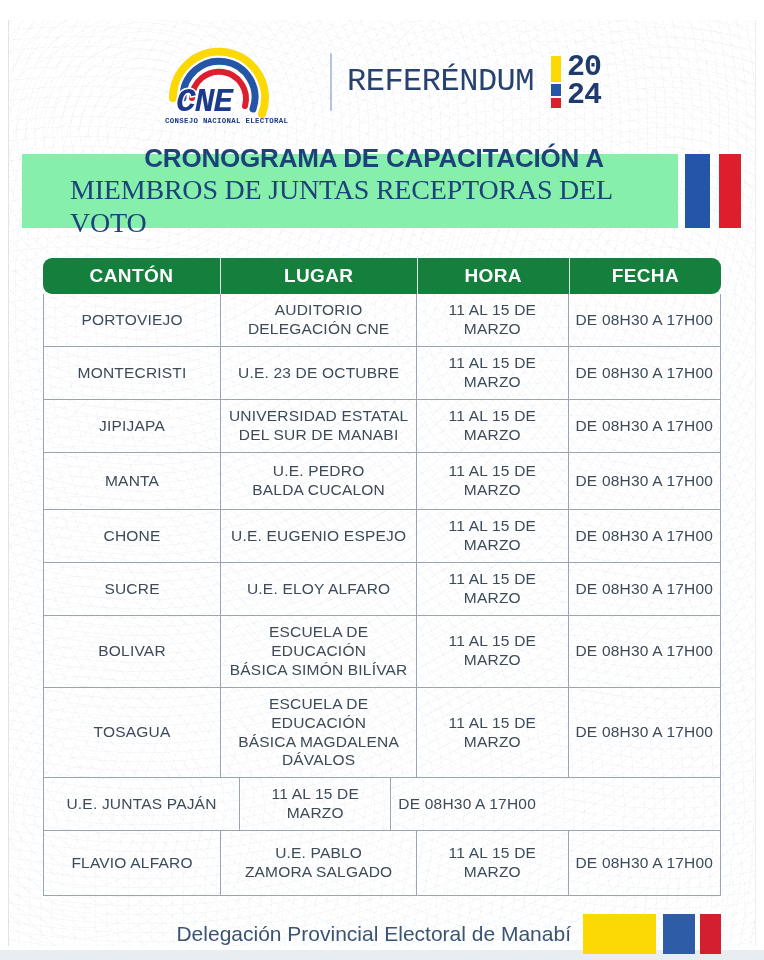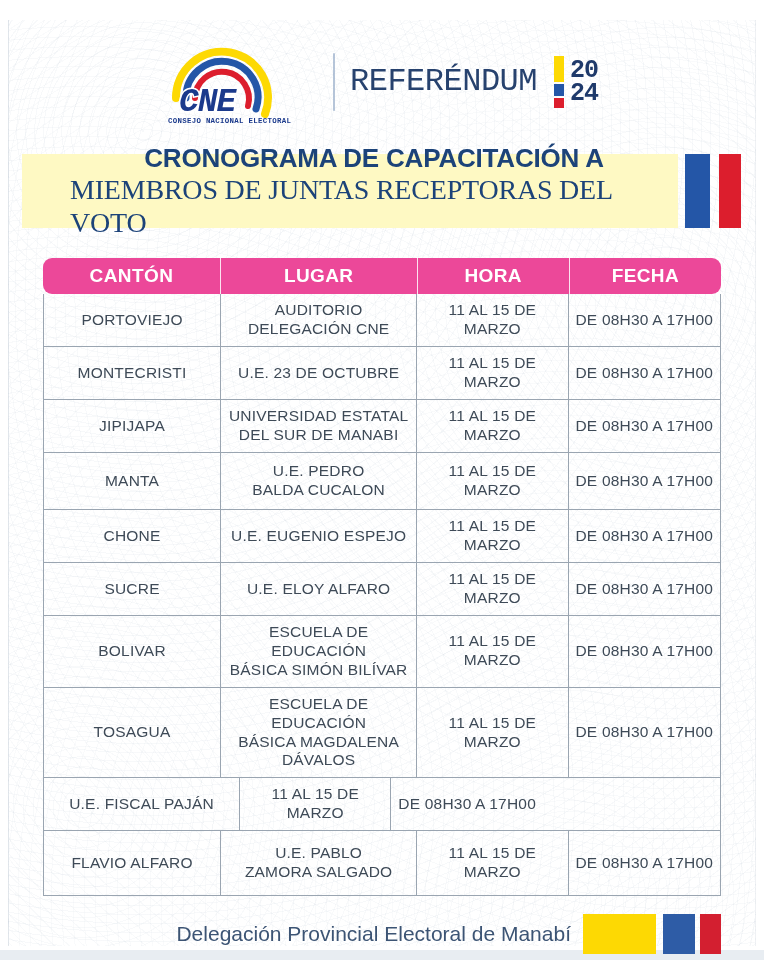--- a/index.html
+++ b/index.html
@@ -34,37 +34,37 @@
   .divider{width:2px;height:58px;background:#8FA6C4;opacity:.65;border-radius:2px;}
   .event-block{display:flex;flex-direction:column;justify-content:center;color:#27426E;gap:16px;}
   .event-line1{font-size:32px;font-weight:400;letter-spacing:-0.5px;line-height:1.02;}
   .event-line2{font-size:19px;font-weight:700;letter-spacing:-0.2px;margin-top:2px;}
   .year-block{display:flex;align-items:center;gap:6px;margin-left:2px;}
   .colon-bar{width:10px;height:52px;display:flex;flex-direction:column;gap:2px;}
   .colon-yellow{flex:0 0 26px;background:#FDD903;}
   .colon-blue{flex:0 0 12px;background:#2456A7;}
   .colon-red{flex:0 0 10px;background:#DC1E2D;}
   .year-nums{display:flex;flex-direction:column;color:#1F3A6B;
-    font-size:25px;font-weight:800;line-height:.92;letter-spacing:-1px;}
+    font-size:30px;font-weight:800;line-height:.92;letter-spacing:-1px;}
 
   
   .banner-row{display:flex;margin:28px 23px 0 22px;height:74px;}
   .banner{
-    flex:1;background:#fef9c3;display:flex;flex-direction:column;
+    flex:1;background:#86efac;display:flex;flex-direction:column;
     align-items:center;justify-content:center;color:#1C4379;line-height:1.18;padding-left:48px;
   }
   .banner-line1{font-size:26px;font-weight:700;letter-spacing:-0.2px;}
   .banner-line2{font-size:28px;font-weight:400;letter-spacing:-0.2px;font-family:Liberation Serif, serif;}
   .banner-bar-blue{width:25px;background:#2456A7;margin-left:7px;}
   .banner-bar-red{width:22px;background:#DC1E2D;margin-left:9px;}
 
   
   .table{width:678px;margin:30px auto 0 auto;}
   .thead{
-    display:flex;background:#ec4899;border-radius:9px;height:36px;
+    display:flex;background:#15803d;border-radius:9px;height:36px;
     color:#ffffff;font-weight:700;font-size:19px;letter-spacing:.4px;
     position:relative;z-index:3;
   }
   .th{display:flex;align-items:center;justify-content:center;}
   .th:not(:last-child){border-right:1px solid rgba(255,255,255,.85);}
   .col-canton{width:26.2%;}
   .col-lugar{width:29.0%;}
   .col-fecha{width:22.4%;}
   .col-hora{width:22.4%;}
   .tbody{border:1px solid #9AA5B1;border-top:none;}
@@ -192,21 +192,21 @@
       </div>
       <div class="trow">
         <div class="td col-canton">TOSAGUA</div>
         <div class="td col-lugar lugar">ESCUELA DE EDUCACIÓN
 BÁSICA MAGDALENA
 DÁVALOS</div>
         <div class="td col-fecha">11 AL 15 DE MARZO</div>
         <div class="td col-hora">DE 08H30 A 17H00</div>
       </div>
       <div class="trow">
-        <div class="td col-lugar lugar">U.E.  FISCAL PAJÁN</div>
+        <div class="td col-lugar lugar">U.E.  JUNTAS PAJÁN</div>
         <div class="td col-fecha">11 AL 15 DE MARZO</div>
         <div class="td col-hora">DE 08H30 A 17H00</div>
       </div>
       <div class="trow">
         <div class="td col-canton">FLAVIO ALFARO</div>
         <div class="td col-lugar lugar">U.E.  PABLO
 ZAMORA SALGADO</div>
         <div class="td col-fecha">11 AL 15 DE MARZO</div>
         <div class="td col-hora">DE 08H30 A 17H00</div>
       </div>

